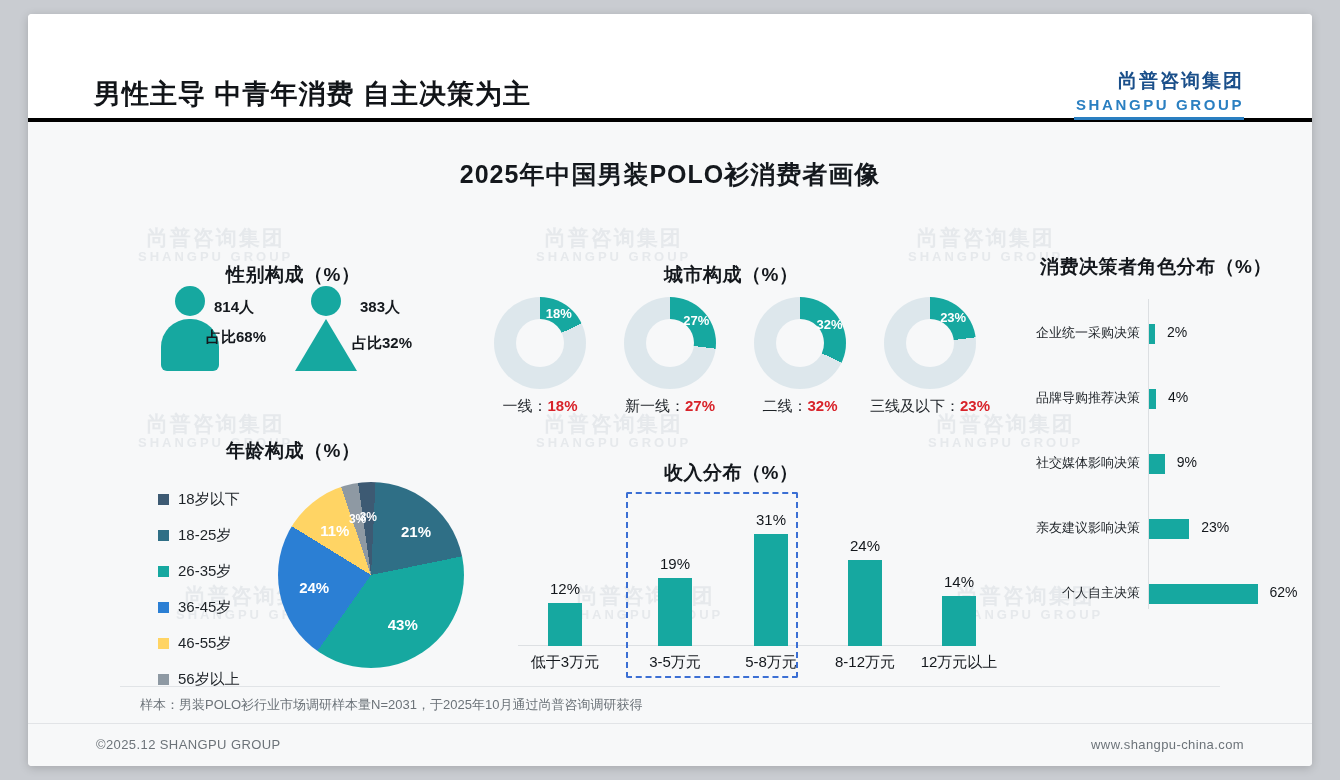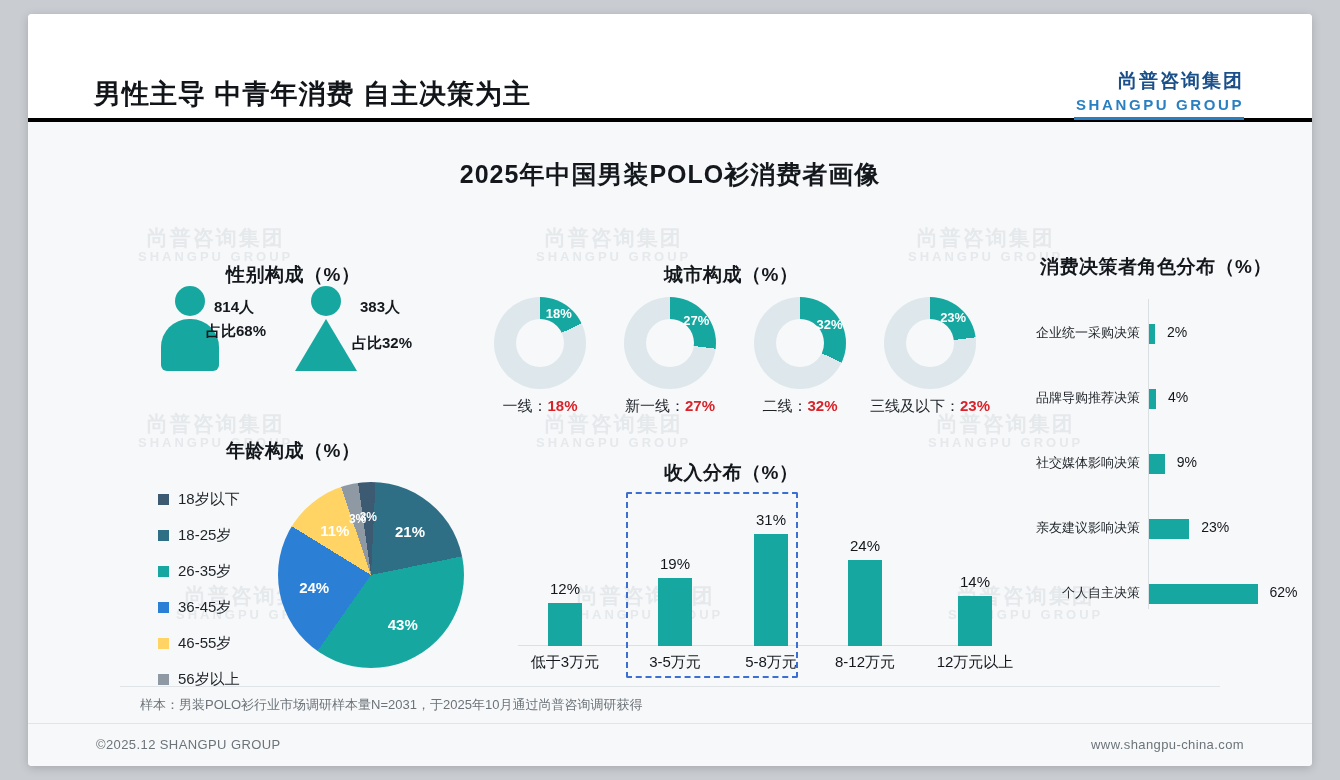--- a/index.html
+++ b/index.html
@@ -199,21 +199,21 @@
       <div class="b">SHANGPU GROUP</div>
   </div>
 
   <div class="sec-title" style="left:198px;top:248px;">性别构成（%）</div>
   <div class="gender-wrap">
     <div class="person male" style="left:30px;">
       <div class="head"></div>
         <div class="body"></div>
     </div>
     <div class="g-label" style="left:86px;top:12px;">814人</div>
-    <div class="g-label" style="left:78px;top:36px;">占比68%</div>
+    <div class="g-label" style="left:78px;top:42px;">占比68%</div>
 
     <div class="person female" style="left:166px;">
       <div class="head"></div>
         <div class="body"></div>
     </div>
     <div class="g-label" style="left:232px;top:12px;">383人</div>
     <div class="g-label" style="left:224px;top:48px;">占比32%</div>
   </div>
 
   <div class="sec-title" style="left:198px;top:424px;">年龄构成（%）</div>
@@ -240,21 +240,21 @@
       </div>
       <div class="legend-row">
         <span class="legend-swatch" style="background: rgb(142, 153, 163);"></span>
         <span class="legend-label">56岁以上</span>
       </div>
     </div>
   <div class="pie-wrap">
     <div class="pie" id="age-pie" style="background: conic-gradient(from -8deg, rgb(61, 90, 115) 0deg, rgb(61, 90, 115) 10.8deg, rgb(47, 111, 134) 10.8deg, rgb(47, 111, 134) 86.4deg, rgb(22, 168, 160) 86.4deg, rgb(22, 168, 160) 223.2deg, rgb(43, 127, 212) 223.2deg, rgb(43, 127, 212) 309.6deg, rgb(255, 212, 100) 309.6deg, rgb(255, 212, 100) 349.2deg, rgb(142, 153, 163) 349.2deg, rgb(142, 153, 163) 360deg);"></div>
     <div id="age-pie-labels">
         <div class="pie-lbl" style="left: 90.3689px; top: 35.0597px; font-size: 12px;">3%</div>
-        <div class="pie-lbl" style="left: 132px; top: 48.9623px;">21%</div>
+        <div class="pie-lbl" style="left: 138px; top: 48.9623px;">21%</div>
         <div class="pie-lbl" style="left: 124.759px; top: 141.532px;">43%</div>
         <div class="pie-lbl" style="left: 36.1846px; top: 104.663px;">24%</div>
         <div class="pie-lbl" style="left: 56.815px; top: 47.6718px;">11%</div>
         <div class="pie-lbl" style="left: 79.5586px; top: 36.579px; font-size: 12px;">3%</div>
       </div>
   </div>
 
   <div class="sec-title" style="left:636px;top:248px;">城市构成（%）</div>
   <div id="city-donuts">
       <div class="donut" style="left: 466px; top: 283px;">
@@ -300,21 +300,21 @@
         <div class="bar-col" style="left: 236px; height: 111.6px;">
           <div class="bar" style="height: 111.6px;"></div>
           <div class="bar-val" style="bottom: 117.6px;">31%</div>
           <div class="bar-cat" style="bottom: -26px;">5-8万元</div>
         </div>
         <div class="bar-col" style="left: 330px; height: 86.4px;">
           <div class="bar" style="height: 86.4px;"></div>
           <div class="bar-val" style="bottom: 92.4px;">24%</div>
           <div class="bar-cat" style="bottom: -26px;">8-12万元</div>
         </div>
-        <div class="bar-col" style="left: 440px; height: 39px;">
+        <div class="bar-col" style="left: 424px; height: 39px;">
           <div class="bar" style="height: 50.4px;"></div>
           <div class="bar-val" style="bottom: 56.4px;">14%</div>
           <div class="bar-cat" style="bottom: -26px;">12万元以上</div>
         </div>
       </div>
     <div class="dash-box" id="income-highlight" style="left: 108px; top: 8px; width: 168px; height: 182px;"></div>
   </div>
 
   <div class="sec-title" style="left:1012px;top:240px;text-align:center;">消费决策者角色分布（%）</div>
   <div class="dm">

